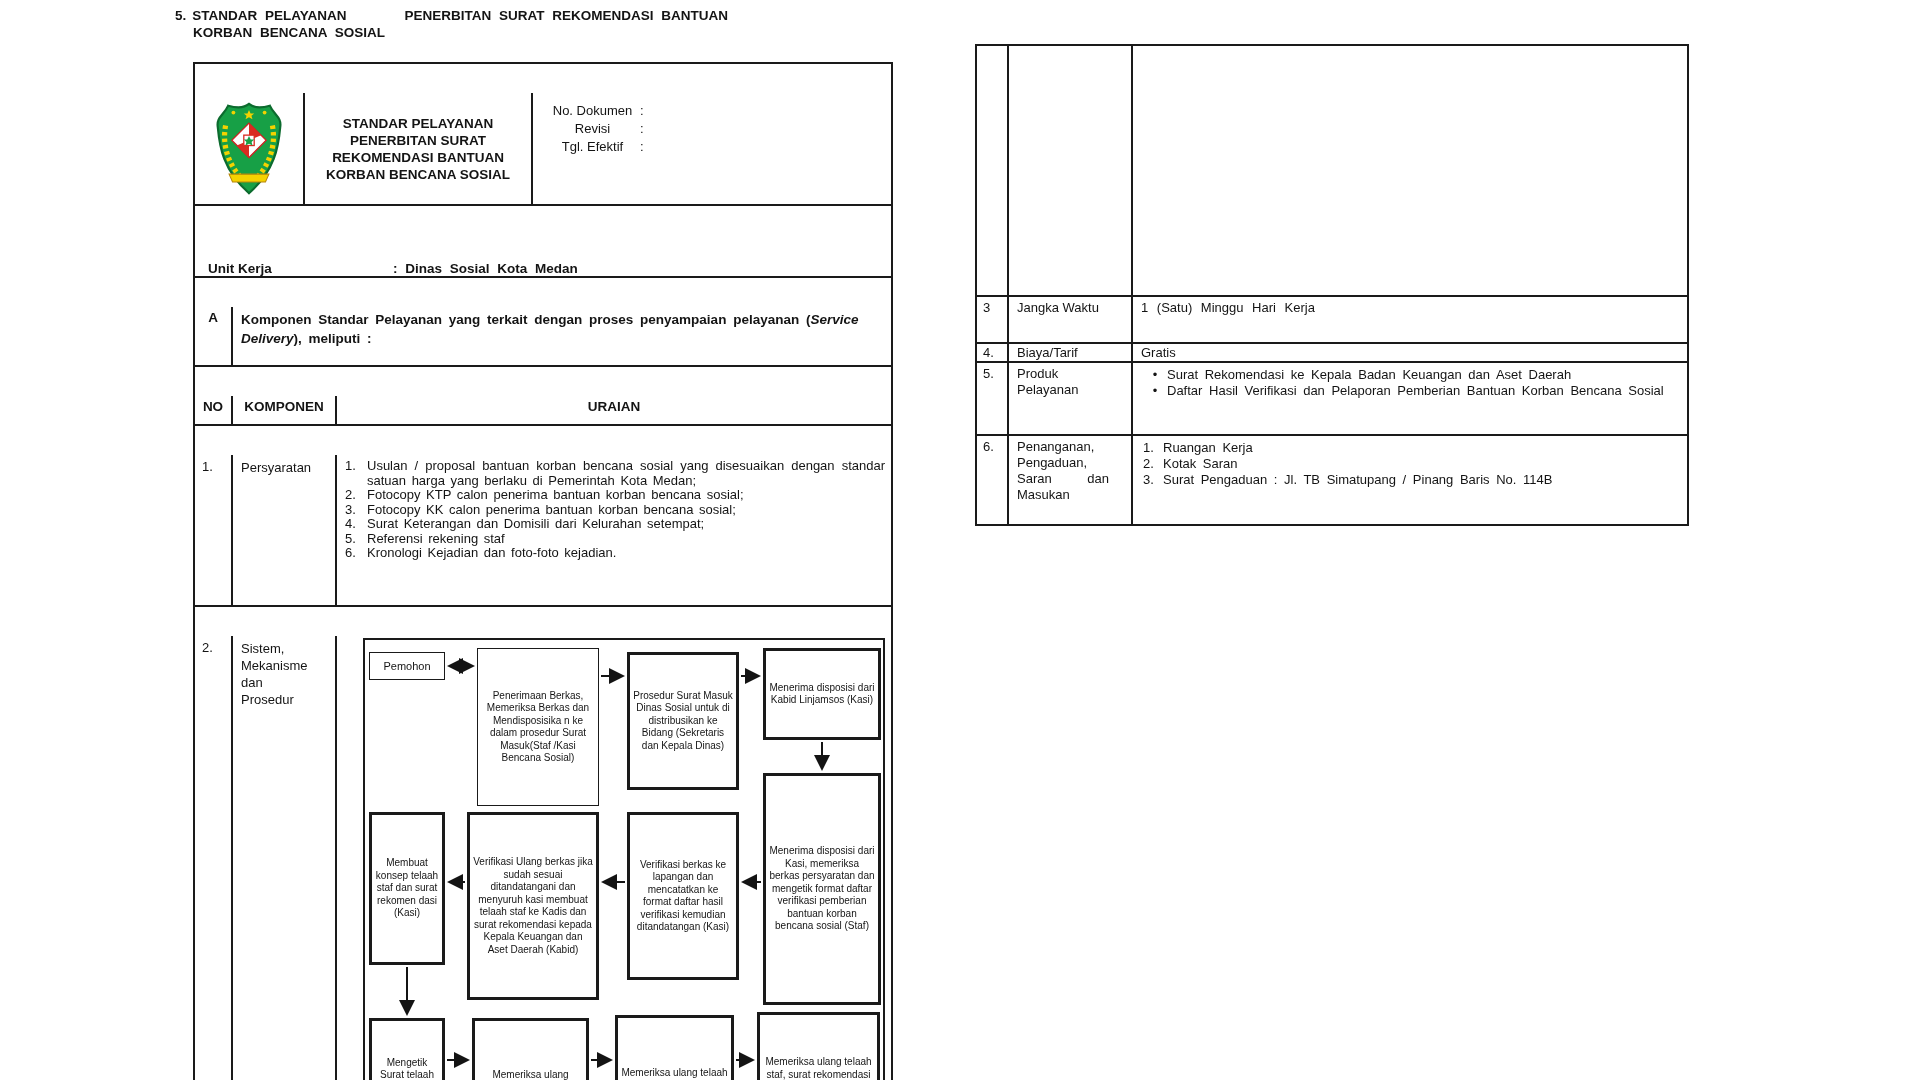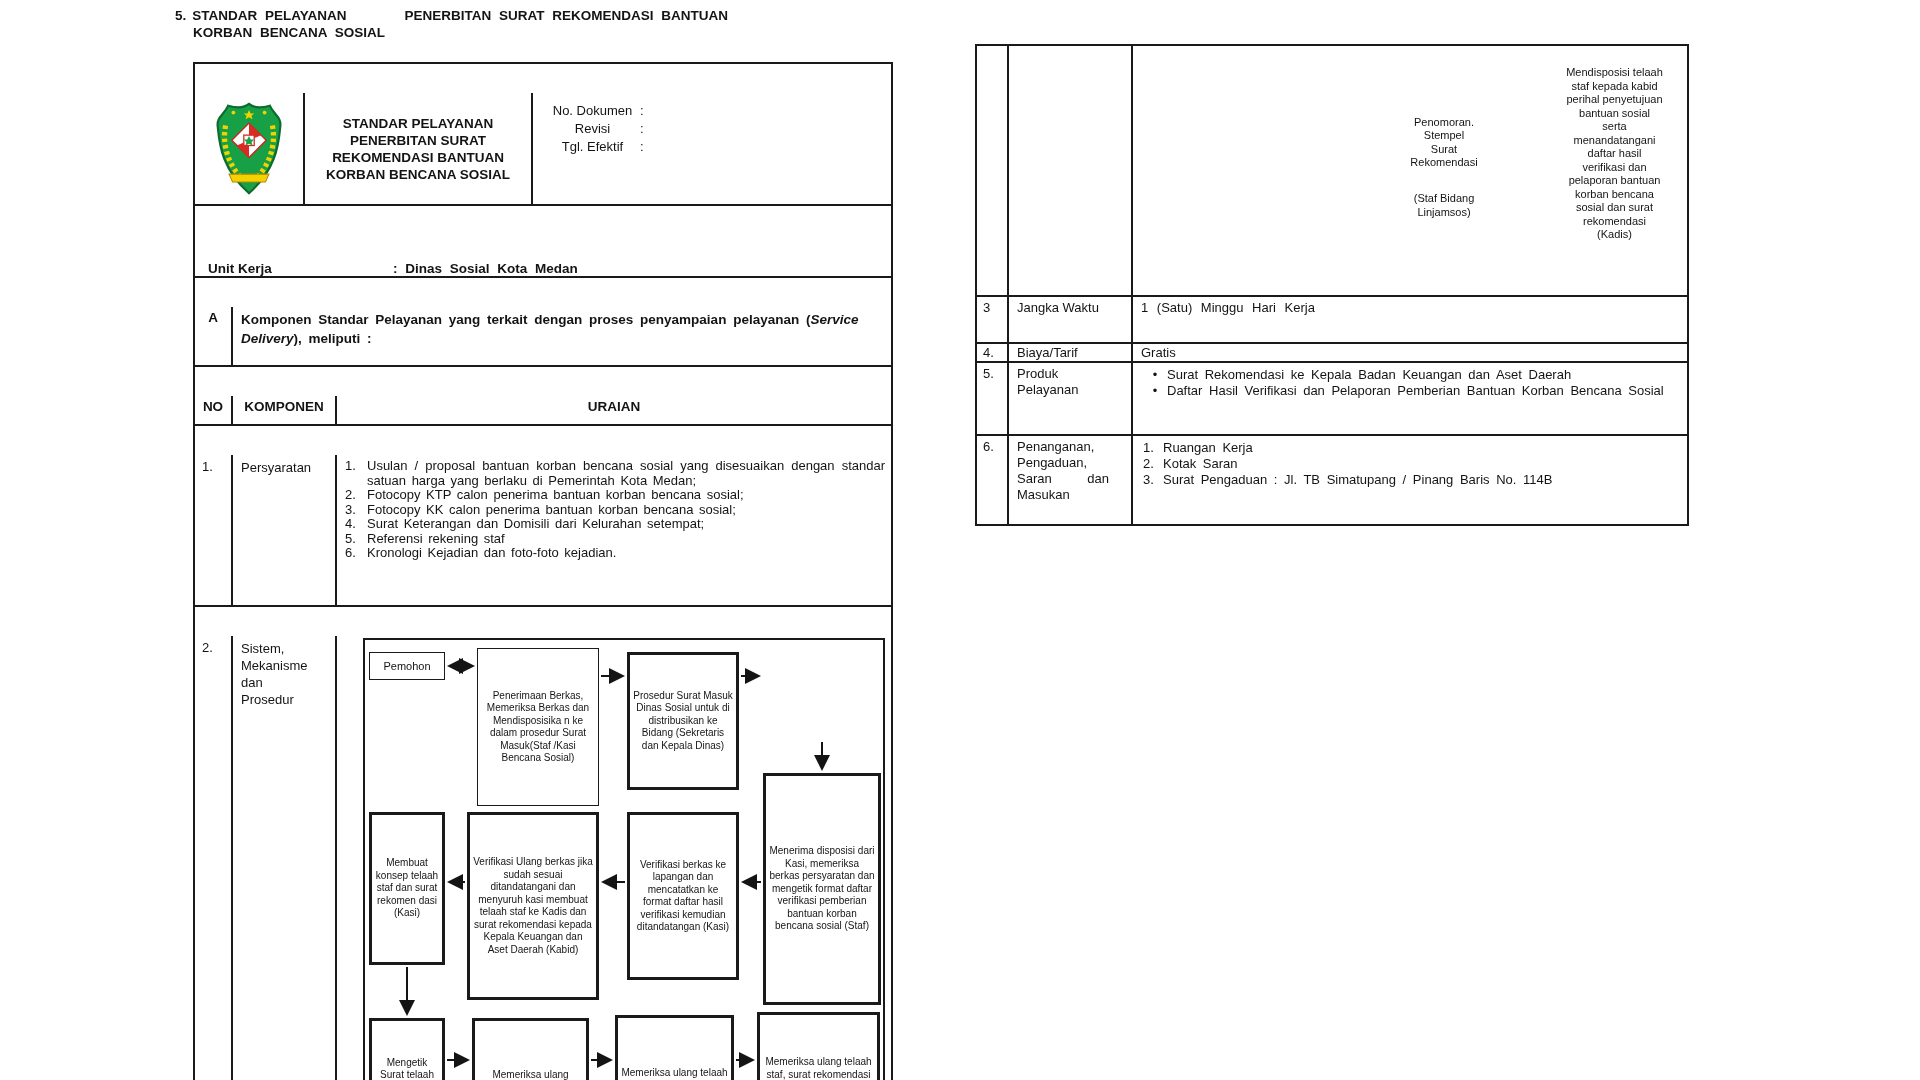--- a/index.html
+++ b/index.html
@@ -196,20 +196,21 @@
 
     <div class="lrow row2">
       <div class="cell c-no br">2.</div>
       <div class="cell c-komp br">Sistem, Mekanisme dan Prosedur</div>
       <div class="cell c-ur">
         <div class="flow">
 
           <div class="fb pemohon" style="left:4px;top:12px;width:76px;height:28px;">Pemohon</div>
           <div class="fb" style="left:112px;top:8px;width:122px;height:158px;">Penerimaan Berkas, Memeriksa Berkas dan Mendisposisika n ke dalam prosedur Surat Masuk(Staf /Kasi Bencana Sosial)</div>
           <div class="fb thick" style="left:262px;top:12px;width:112px;height:138px;">Prosedur Surat Masuk Dinas Sosial untuk di distribusikan ke Bidang (Sekretaris dan Kepala Dinas)</div>
+          <div class="fb thick" style="left:398px;top:8px;width:118px;height:92px;">Menerima disposisi dari Kabid Linjamsos (Kasi)</div>
 
           <div class="fb thick" style="left:398px;top:133px;width:118px;height:232px;">Menerima disposisi dari Kasi, memeriksa berkas persyaratan dan mengetik format daftar verifikasi pemberian bantuan korban bencana sosial (Staf)</div>
           <div class="fb thick" style="left:262px;top:172px;width:112px;height:168px;">Verifikasi berkas ke lapangan dan mencatatkan ke format daftar hasil verifikasi kemudian ditandatangan (Kasi)</div>
           <div class="fb thick" style="left:102px;top:172px;width:132px;height:188px;">Verifikasi Ulang berkas jika sudah sesuai ditandatangani dan menyuruh kasi membuat telaah staf ke Kadis dan surat rekomendasi kepada Kepala Keuangan dan Aset Daerah (Kabid)</div>
           <div class="fb thick" style="left:4px;top:172px;width:76px;height:153px;">Membuat konsep telaah staf dan surat rekomen dasi (Kasi)</div>
 
           <div class="fb thick" style="left:4px;top:378px;width:76px;height:140px;">Mengetik Surat telaah staf dan surat rekomen dasi (Staf)</div>
           <div class="fb thick" style="left:107px;top:378px;width:117px;height:152px;">Memeriksa ulang telaah staf dan surat rekomendasi serta memaraf, (Kasi)</div>
           <div class="fb thick" style="left:250px;top:375px;width:119px;height:153px;">Memeriksa ulang telaah staf dan surat rekomendasi serta memaraf, (Kabid)</div>
           <div class="fb thick" style="left:392px;top:372px;width:123px;height:176px;">Memeriksa ulang telaah staf, surat rekomendasi serta memaraf, serta daftar verifikasi pemberian bantuan korban bencana sosial (Sekretaris)</div>
@@ -239,41 +240,20 @@
       </div>
     </div>
   </div>
 
   <div class="rtable">
 
     <div class="rrow rflow">
       <div class="r-no"></div>
       <div class="r-komp"></div>
       <div class="r-ur">
-        <div class="penomoran">
-          <div>Penomoran.
-Stempel
-Surat
-Rekomendasi</div>
-          <div class="p2">(Staf Bidang
-Linjamsos)</div>
-        </div>
-        <div class="mendis">Mendisposisi telaah
-staf kepada kabid
-perihal penyetujuan
-bantuan sosial
-serta
-menandatangani
-daftar hasil
-verifikasi dan
-pelaporan bantuan
-korban bencana
-sosial dan surat
-rekomendasi
-(Kadis)</div>
       </div>
     </div>
 
     <div class="rrow r3">
       <div class="r-no">3</div>
       <div class="r-komp">Jangka Waktu</div>
       <div class="r-ur jw">1 (Satu) Minggu Hari Kerja</div>
     </div>
 
     <div class="rrow r4">

